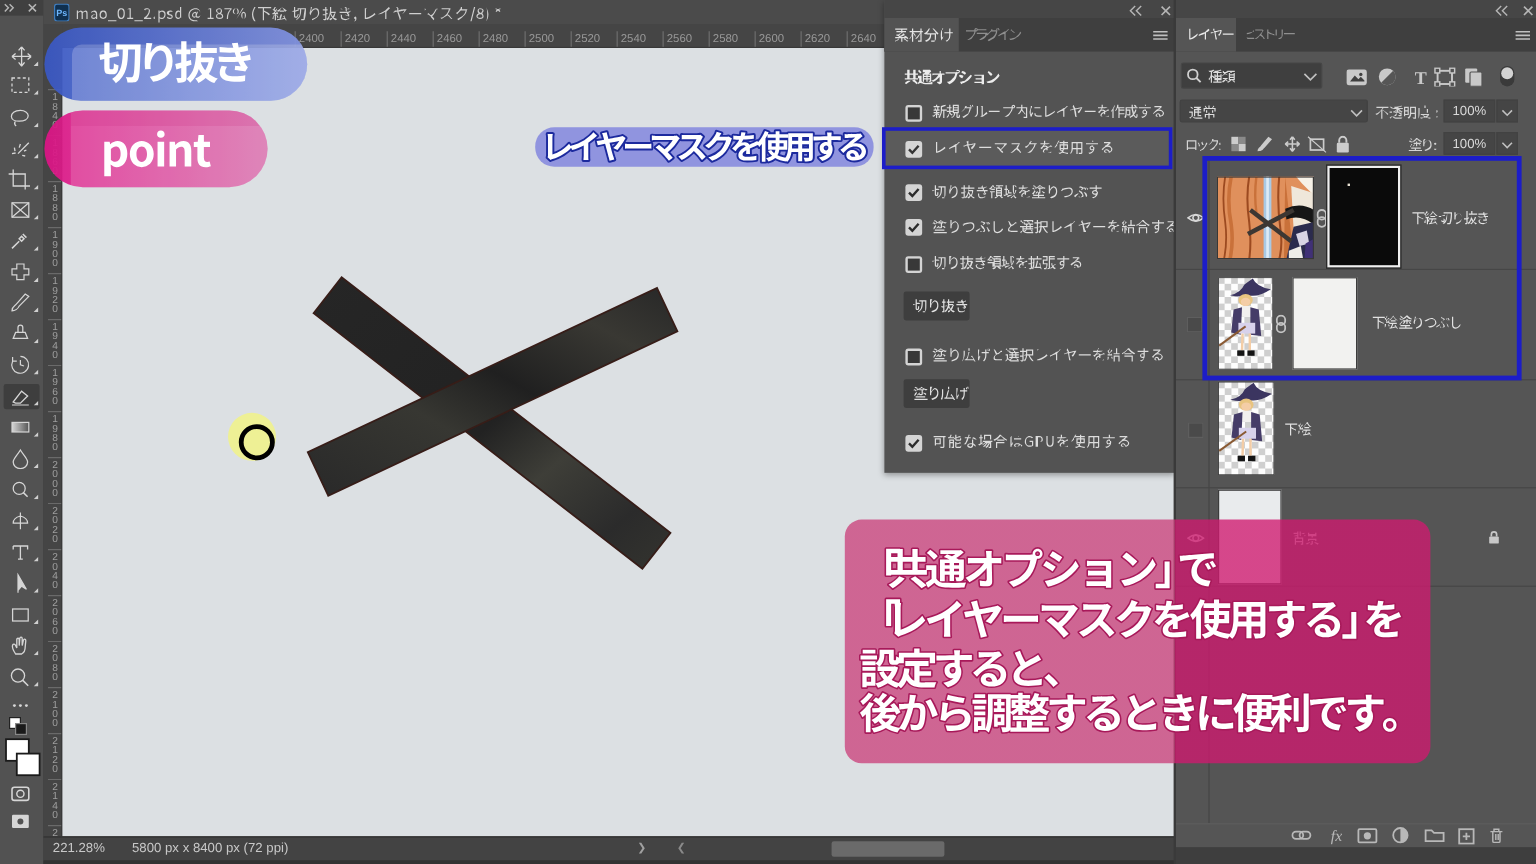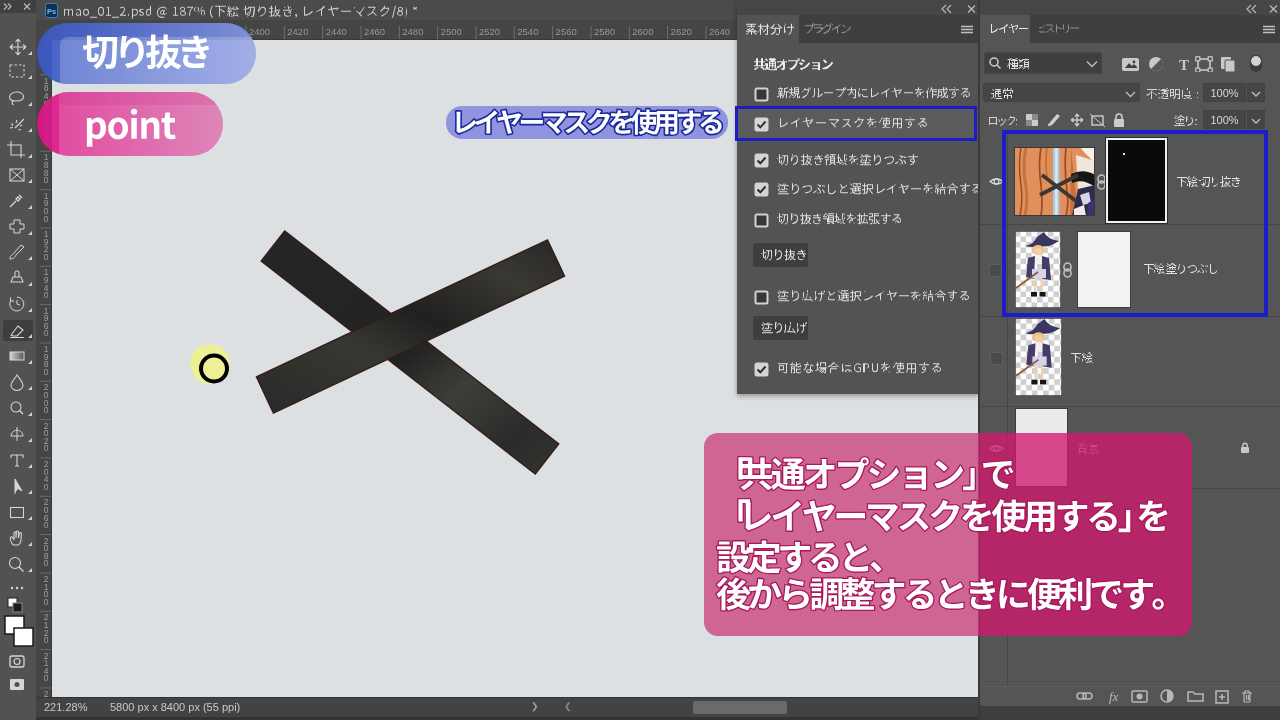--- a/index.html
+++ b/index.html
@@ -115,21 +115,21 @@
 </linearGradient>
 </defs>
 <polygon points="261.3,261 284.7,231 558.7,444 535.3,474" fill="url(#bar1g)" stroke="#371d18" stroke-width="1.5"></polygon>
 <polygon points="273.5,413.1 256.5,376.9 547.5,239.9 564.5,276.1" fill="url(#bar2g)" stroke="#371d18" stroke-width="1.5"></polygon>
 <circle cx="210" cy="364" r="20" fill="#eef095"></circle>
 <circle cx="214" cy="368.5" r="13" fill="#eef095" stroke="#000" stroke-width="4"></circle>
 </svg>
 <div class="abs" style="left:36px;top:697px;width:944px;height:20px;background:#434343;border-top:1px solid #333"></div>
 <div class="abs" style="left:36px;top:717px;width:944px;height:3px;background:#333"></div>
 <div class="abs" style="left:44px;top:701px;font-size:11px;color:#c8c8c8">221.28%</div>
-<div class="abs" style="left:110px;top:701px;font-size:11px;color:#c8c8c8">5800 px x 8400 px (55 ppi)</div>
+<div class="abs" style="left:110px;top:701px;font-size:11px;color:#c8c8c8">5800 px x 8400 px (72 ppi)</div>
 <div class="abs" style="left:531px;top:701px;font-size:9px;color:#a0a0a0">❯</div>
 <div class="abs" style="left:564px;top:701px;font-size:9px;color:#8a8a8a">❮</div>
 <div class="abs" style="left:693px;top:701px;width:94px;height:13px;background:#6a6a6a;border-radius:2px"></div>
 <div class="abs" style="left:0;top:0;width:36px;height:720px;background:#525252"></div>
 <div class="abs" style="left:0;top:0;width:36px;height:13px;background:#404040"></div>
 <svg class="abs" style="left:0;top:0" width="36" height="13">
 <path d="M4 3.5 L7 6.5 L4 9.5 M8 3.5 L11 6.5 L8 9.5" stroke="#b5b5b5" stroke-width="1.2" fill="none"></path>
 <path d="M24 3.5 L30 9.5 M30 3.5 L24 9.5" stroke="#b5b5b5" stroke-width="1.3" fill="none"></path>
     </svg>
 <div class="abs" style="left:3px;top:320px;width:30px;height:21px;background:#3e3e3e;border-radius:2px"></div>

